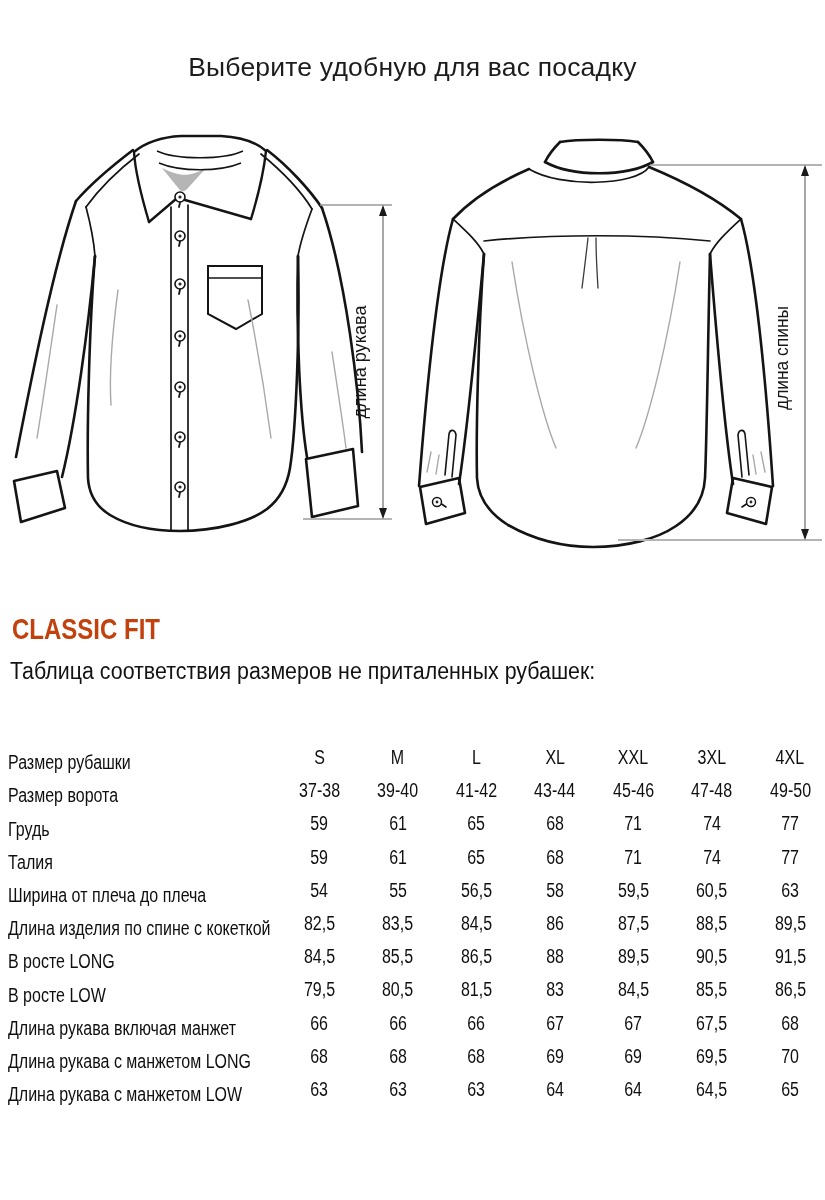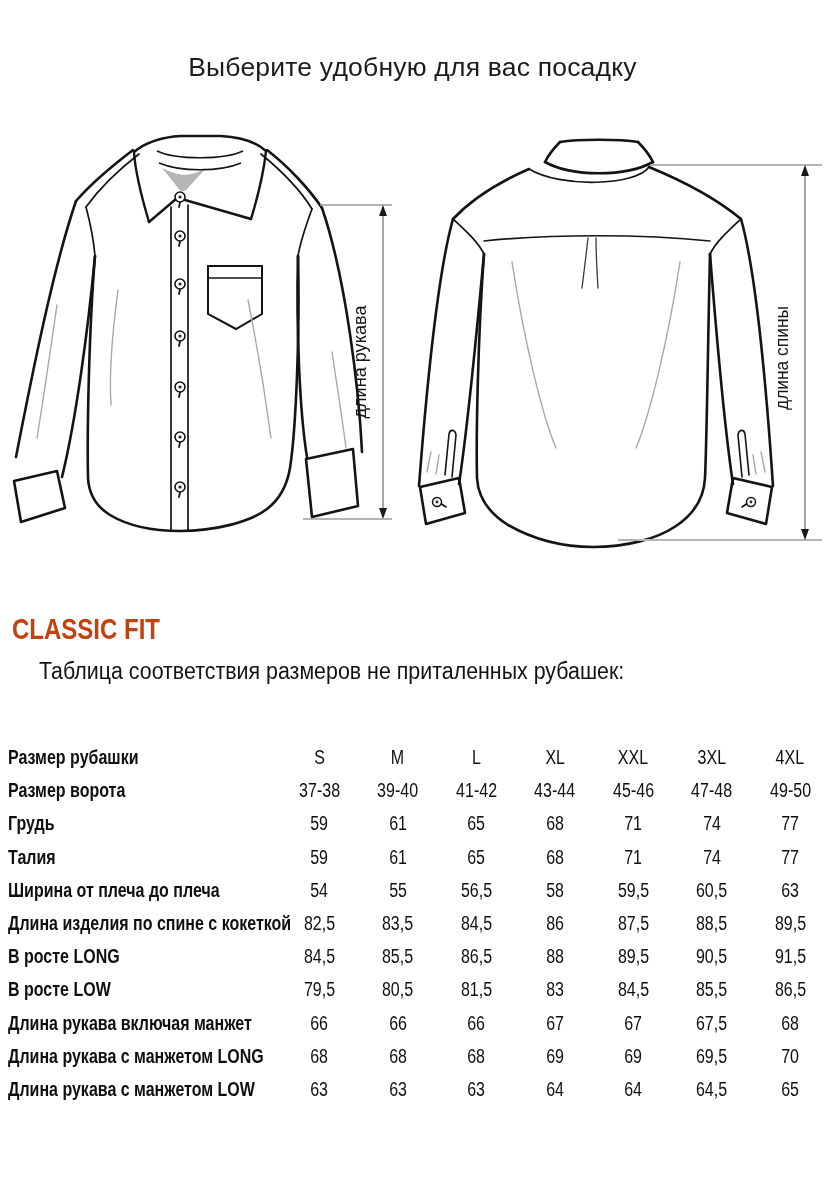--- a/index.html
+++ b/index.html
@@ -12,33 +12,33 @@
     font-size:26.5px;font-weight:400;color:#1c1c1c;letter-spacing:0.2px;
   }
   .figure{position:absolute;top:0;left:0;width:825px;height:610px;}
   .figure svg{position:absolute;top:125px;display:block;}
   #frontsvg{left:0;}
   #backsvg{left:400px;}
   .classic-heading{
     position:absolute;top:612px;left:12px;font-size:30px;font-weight:bold;color:#c2410c;
   }
   .subtitle{
-    position:absolute;top:658px;left:10px;font-size:23px;color:#121212;margin-left:29px;
+    position:absolute;top:658px;left:10px;font-size:23px;color:#121212;
   }
   .sx{display:inline-block;transform:scaleX(0.8);transform-origin:50% 50%;white-space:nowrap;}
   .sx.left{transform-origin:0 50%;}
   .sx.mid{transform:scaleX(0.93);transform-origin:0 50%;}
   .size-table{
     position:absolute;top:741px;left:8px;
     display:grid;grid-template-columns:272px repeat(7, 78.5px);
     font-size:20px;color:#0f0f0f;
   }
   .size-table .trow{display:contents;}
   .size-table .tlabel{
-    height:33.2px;display:flex;align-items:center;justify-content:flex-start;font-weight:bold;
+    height:33.2px;display:flex;align-items:flex-end;justify-content:flex-start;
   }
   .size-table .tcell{
     height:33.2px;display:flex;align-items:center;justify-content:center;
   }
 </style>
 </head>
 <body>
 
 <div class="page">
 

